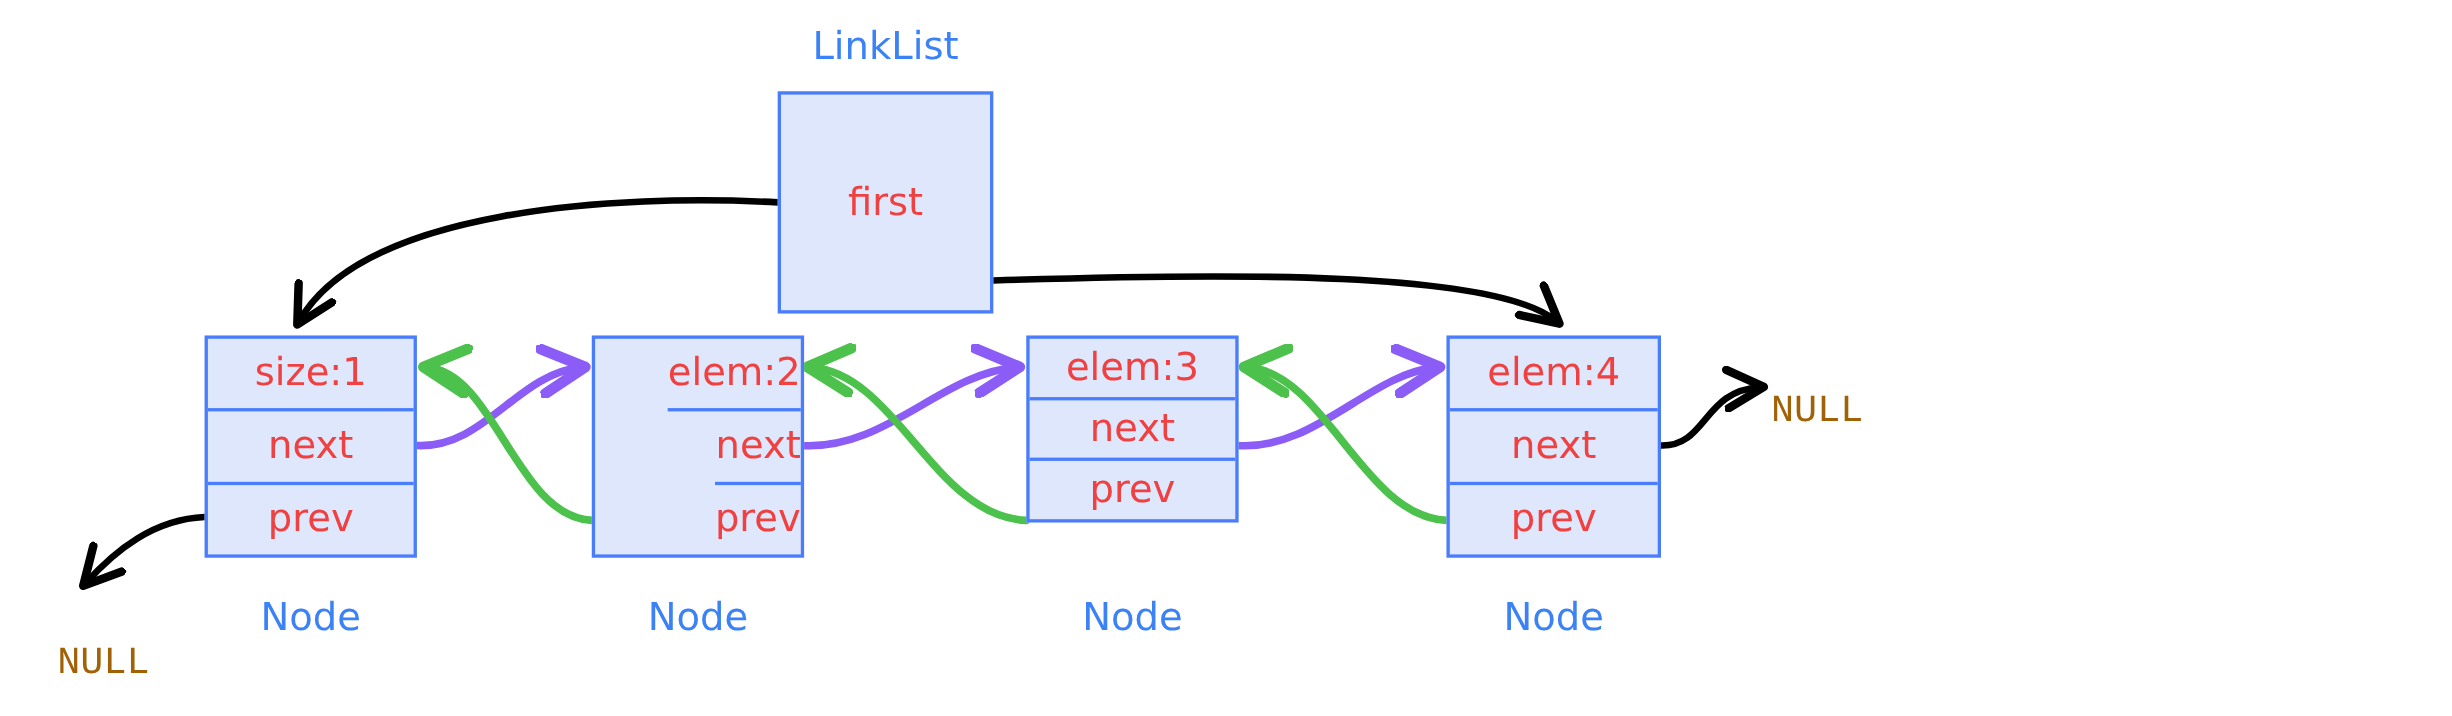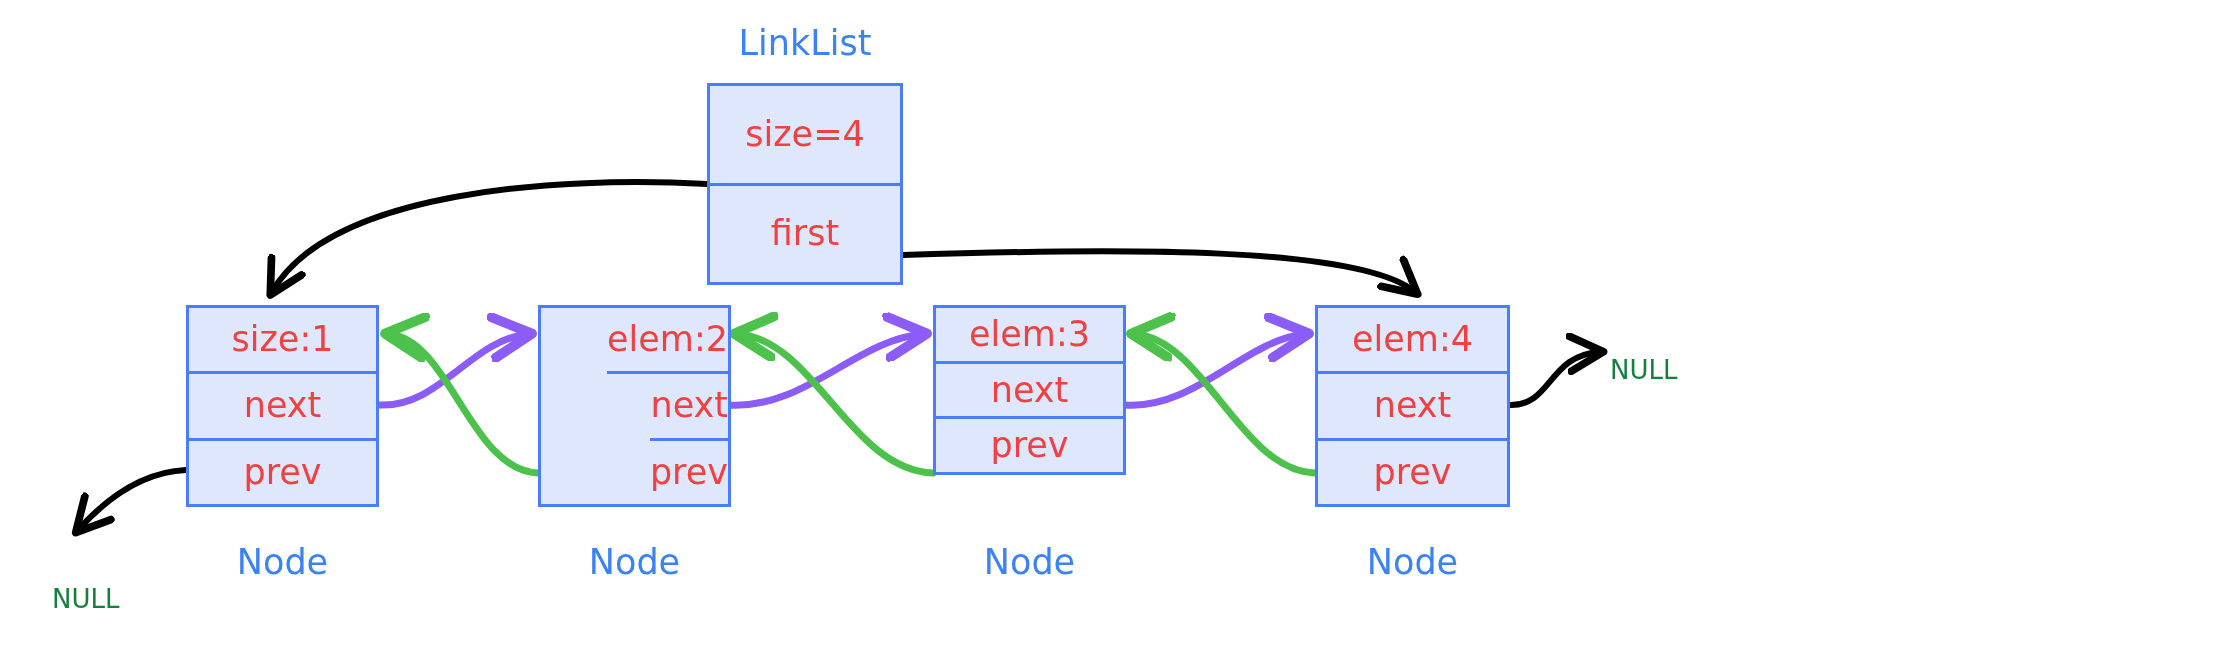--- a/index.html
+++ b/index.html
@@ -51,24 +51,25 @@
   .caption {
     position: absolute;
     color: #3b82f6;
     font-size: 35px;
     line-height: 1;
     text-align: center;
     white-space: nowrap;
   }
   .null-label {
     position: absolute;
-    color: #15803d;
-    font-size: 26px;
+    color: #a16207;
+    font-size: 35px;
     line-height: 1;
     white-space: nowrap;
+    font-family: Liberation Mono, monospace;
   }
 </style>
 </head>
 <body>
 
 <div id="canvas">
 
   <svg id="arrow-layer" viewBox="0 0 2229 651" xmlns="http://www.w3.org/2000/svg">
     <defs>
       <marker id="ah-black" viewBox="0 0 12 12" refX="9.5" refY="6" markerWidth="7" markerHeight="7" orient="auto-start-reverse">
@@ -95,21 +96,20 @@
     <path d="M 1125 405 C 1195 410 1245 340 1305 334" fill="none" stroke="#8b5cf6" stroke-width="7" stroke-linecap="round" marker-end="url(#ah-purple)"></path>
 
     <path d="M 538 473 C 470 470 450 340 389 334" fill="none" stroke="#4cc14c" stroke-width="7" stroke-linecap="round" marker-end="url(#ah-green)"></path>
     <path d="M 933 473 C 850 470 815 340 738 334" fill="none" stroke="#4cc14c" stroke-width="7" stroke-linecap="round" marker-end="url(#ah-green)"></path>
     <path d="M 1315 473 C 1240 470 1205 340 1135 334" fill="none" stroke="#4cc14c" stroke-width="7" stroke-linecap="round" marker-end="url(#ah-green)"></path>
   </svg>
 
   <div class="caption" style="left:707px; top:26px; width:196px;">LinkList</div>
 
   <div class="struct-box" style="left:707px; top:83px; width:196px; height:202px;">
-    <div class="struct-row">size=4</div>
     <div class="struct-row">first</div>
   </div>
 
   <div class="struct-box" style="left:186px; top:305px; width:193px; height:202px;">
     <div class="struct-row">size:1</div>
     <div class="struct-row">next</div>
     <div class="struct-row">prev</div>
   </div>
   <div class="caption" style="left:186px; top:545px; width:193px;">Node</div>
 

